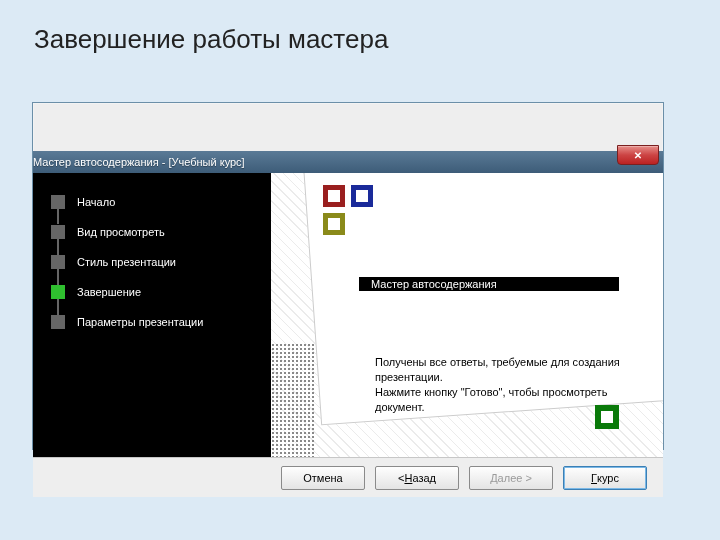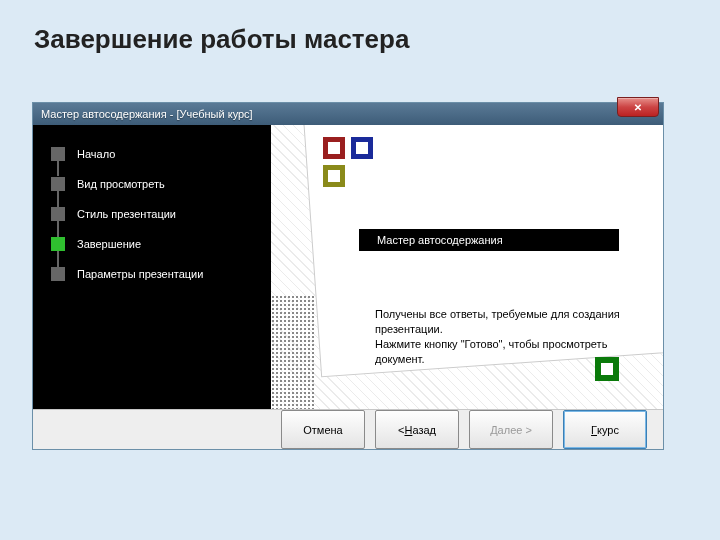--- a/index.html
+++ b/index.html
@@ -6,36 +6,36 @@
   body {
     width: 720px; height: 540px;
     background: #dceaf5;
     font-family: "Segoe UI", Tahoma, sans-serif;
     overflow: hidden;
   }
   .page-title {
     font-size: 26px;
     color: #222;
     padding: 24px 0 0 34px;
-    font-weight: 700;
+    font-weight: 400;
   }
   .window {
     position: absolute;
     left: 32px; top: 102px;
     width: 632px; height: 348px;
     background: #eeeeee;
     border: 1px solid #6b8fa8;
     box-shadow: 0 0 0 1px rgba(255,255,255,0.3) inset;
   }
   .titlebar {
     height: 22px;
     background: linear-gradient(to bottom, #5a7a96, #3d5c78);
     display: flex; align-items: center;
-    padding-left: 8px;
-    position: relative;
+    position: relative;
+    margin-top: 48px;
   }
   .titlebar-text {
     color: #fff; font-size: 11px;
     text-shadow: 0 1px 1px rgba(0,0,0,0.4);
   }
   .close-btn {
     position: absolute;
     right: 4px; top: -6px;
     width: 42px; height: 20px;
     background: linear-gradient(to bottom, #e78f8a, #c44, #b22);
@@ -96,25 +96,25 @@
   }
   .color-sq {
     position: absolute;
     width: 22px; height: 22px;
     background:#fff;
     border-width:5px; border-style:solid;
   }
   .heading-bar {
     position: absolute;
     left: 88px; top: 104px;
-    width: 260px; height: 22px;
+    width: 260px; height: 14px;
     background: #000; color:#fff;
     font-size: 11px;
     display:flex; align-items:center;
-    padding-left: 18px;
+    padding-left: 12px;
   }
   .body-text {
     position: absolute;
     left: 104px; top: 134px;
     width: 270px;
     font-size: 11px; color:#000;
     line-height: 1.35;
     margin-top: 48px;
   }
   .green-box-lg {
@@ -124,21 +124,21 @@
     background:#fff; border:6px solid #0a7a0a;
   }
   .button-bar {
     height: 40px;
     border-top: 1px solid #c7c7c7;
     background: #eeeeee;
     display:flex; align-items:center; justify-content:flex-end;
     gap: 10px; padding-right: 16px;
   }
   .btn {
-    min-width: 84px; height: 39px;
+    min-width: 84px; height: 24px;
     background: linear-gradient(to bottom,#fefefe,#e4e4e4);
     border: 1px solid #8a8a8a;
     font-size: 11px;
     display:flex; align-items:center; justify-content:center;
     padding: 0 10px;
     border-radius: 2px;
     cursor: default;
   }
   .btn.disabled { color: #9a9a9a; }
   .btn.default {

